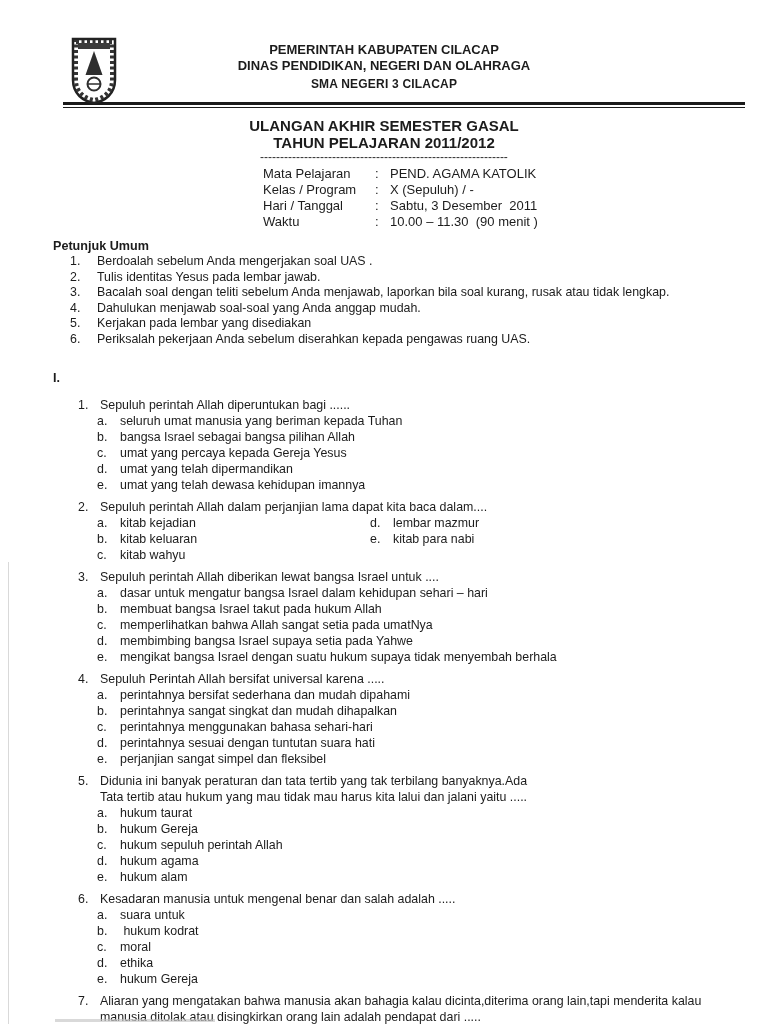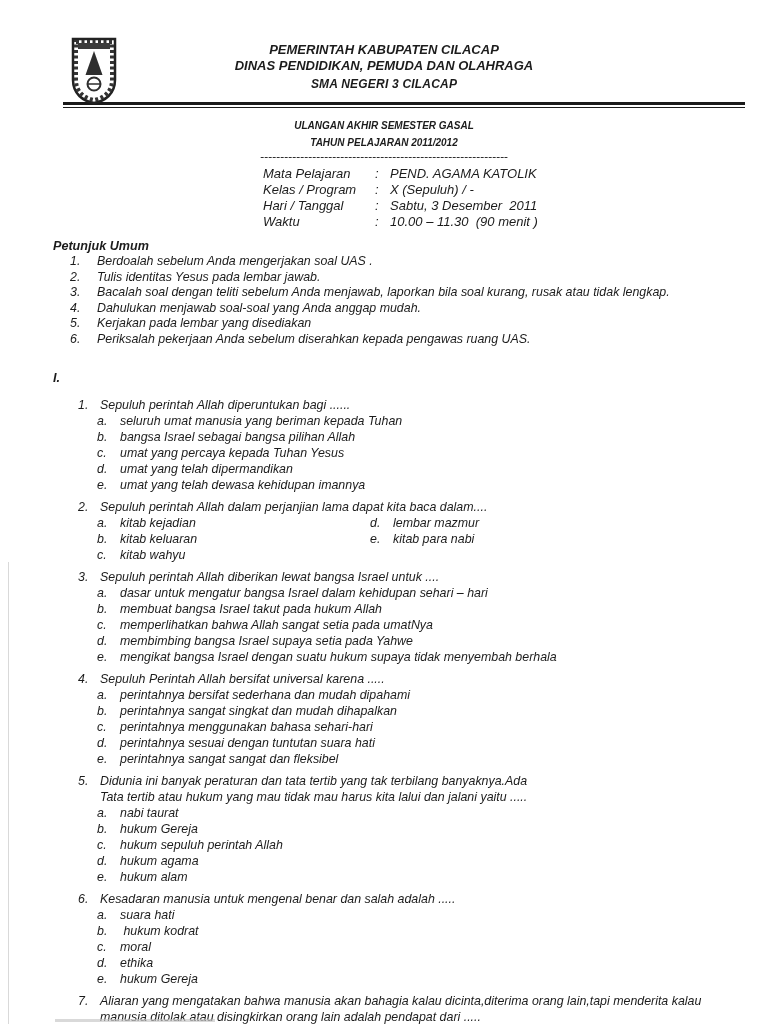--- a/index.html
+++ b/index.html
@@ -4,35 +4,35 @@
 <style>
   html, body { margin: 0; padding: 0; }
   body {
     width: 768px; height: 1024px;
     background: #ffffff;
     font-family: "Liberation Sans", "DejaVu Sans", sans-serif;
     color: #1c1c1c;
     overflow: hidden;
     position: relative;
   }
-  .page { position: relative; width: 768px; height: 1024px; overflow: hidden; font-style: italic; }
+  .page { position: relative; width: 768px; height: 1024px; overflow: hidden; }
 
   
   .logo { position: absolute; left: 71px; top: 37px; width: 46px; height: 68px; }
   .header-text { padding-top: 42px; text-align: center; }
   .h-line1, .h-line2 { font-size: 13px; line-height: 16px; font-weight: bold; }
   .h-line3 { font-size: 12px; line-height: 20px; font-weight: bold; letter-spacing: .2px; }
   .head-rule {
     margin: 8px 0 0 63px; width: 682px; height: 2px;
     border-top: 3px solid #1a1a1a; border-bottom: 1px solid #1a1a1a;
   }
 
   
   .title-block { margin-top: 9px; text-align: center; }
-  .t-line { font-size: 10px; line-height: 17px; font-weight: bold; }
+  .t-line { font-size: 15px; line-height: 17px; font-weight: bold; }
   .dashed-divider { font-size: 12px; line-height: 12px; color: #2f2f2f; }
 
   .exam-info { margin: 3px 0 8px 263px; font-size: 13px; line-height: 16px; }
   .info-row { display: flex; }
   .info-label { width: 112px; flex: none; }
   .info-colon { width: 15px; flex: none; }
   .info-value { white-space: pre; }
 
   
   .instructions { margin: 5px 0 0 53px; }
@@ -74,21 +74,21 @@
       <path d="M5 5 h36 v38 c0 12 -8.5 18 -18 20 C13.5 61 5 55 5 43 Z" fill="none" stroke="#333333" stroke-width="4" stroke-dasharray="3 2.5"></path>
       <rect x="7" y="6" width="32" height="6" fill="#3a3a3a"></rect>
       <path d="M23 14 L31.5 38 H14.5 Z" fill="#2e2e2e"></path>
       <circle cx="23" cy="47" r="6.5" fill="none" stroke="#2e2e2e" stroke-width="2"></circle>
       <path d="M17 47 h12" stroke="#2e2e2e" stroke-width="1.5"></path>
     </svg>
   </div>
 
   <div class="header-text">
     <div class="h-line1">PEMERINTAH KABUPATEN CILACAP</div>
-    <div class="h-line2">DINAS PENDIDIKAN, PEMUDA DAN OLAHRAGA</div>
+    <div class="h-line2">DINAS PENDIDIKAN, NEGERI DAN OLAHRAGA</div>
     <div class="h-line3">SMA NEGERI 3 CILACAP</div>
   </div>
   <div class="head-rule"></div>
 
   <div class="title-block">
     <div class="t-line">ULANGAN AKHIR SEMESTER GASAL</div>
     <div class="t-line">TAHUN PELAJARAN 2011/2012</div>
     <div class="dashed-divider">--------------------------------------------------------------</div>
   </div>
 
@@ -158,21 +158,21 @@
         <div class="option">
             <span class="opt-letter">a.</span>
             <span class="opt-text">seluruh umat manusia yang beriman kepada Tuhan</span>
           </div>
         <div class="option">
             <span class="opt-letter">b.</span>
             <span class="opt-text">bangsa Israel sebagai bangsa pilihan Allah</span>
           </div>
         <div class="option">
             <span class="opt-letter">c.</span>
-            <span class="opt-text">umat yang percaya kepada Tuhan Yesus</span>
+            <span class="opt-text">umat yang percaya kepada Gereja Yesus</span>
           </div>
         <div class="option">
             <span class="opt-letter">d.</span>
             <span class="opt-text">umat yang telah dipermandikan</span>
           </div>
         <div class="option">
             <span class="opt-letter">e.</span>
             <span class="opt-text">umat yang telah dewasa kehidupan imannya</span>
           </div>
       </div>
@@ -257,35 +257,35 @@
         <div class="option">
             <span class="opt-letter">c.</span>
             <span class="opt-text">perintahnya menggunakan bahasa sehari-hari</span>
           </div>
         <div class="option">
             <span class="opt-letter">d.</span>
             <span class="opt-text">perintahnya sesuai dengan tuntutan suara hati</span>
           </div>
         <div class="option">
             <span class="opt-letter">e.</span>
-            <span class="opt-text">perintahnya sangat sangat dan fleksibel</span>
+            <span class="opt-text">perjanjian sangat simpel dan fleksibel</span>
           </div>
       </div>
     </div>
 
     <div class="question">
       <div class="q-head">
         <span class="q-num">5.</span>
         <span class="q-text">Didunia ini banyak peraturan dan tata tertib yang tak terbilang banyaknya.Ada
 Tata tertib atau hukum yang mau tidak mau harus kita lalui dan jalani yaitu .....</span>
       </div>
       <div class="options">
         <div class="option">
             <span class="opt-letter">a.</span>
-            <span class="opt-text">nabi taurat</span>
+            <span class="opt-text">hukum taurat</span>
           </div>
         <div class="option">
             <span class="opt-letter">b.</span>
             <span class="opt-text">hukum Gereja</span>
           </div>
         <div class="option">
             <span class="opt-letter">c.</span>
             <span class="opt-text">hukum sepuluh perintah Allah</span>
           </div>
         <div class="option">
@@ -300,21 +300,21 @@
     </div>
 
     <div class="question">
       <div class="q-head">
         <span class="q-num">6.</span>
         <span class="q-text">Kesadaran manusia untuk mengenal benar dan salah adalah .....</span>
       </div>
       <div class="options">
         <div class="option">
             <span class="opt-letter">a.</span>
-            <span class="opt-text">suara hati</span>
+            <span class="opt-text">suara untuk</span>
           </div>
         <div class="option">
             <span class="opt-letter">b.</span>
             <span class="opt-text"> hukum kodrat</span>
           </div>
         <div class="option">
             <span class="opt-letter">c.</span>
             <span class="opt-text">moral</span>
           </div>
         <div class="option">

